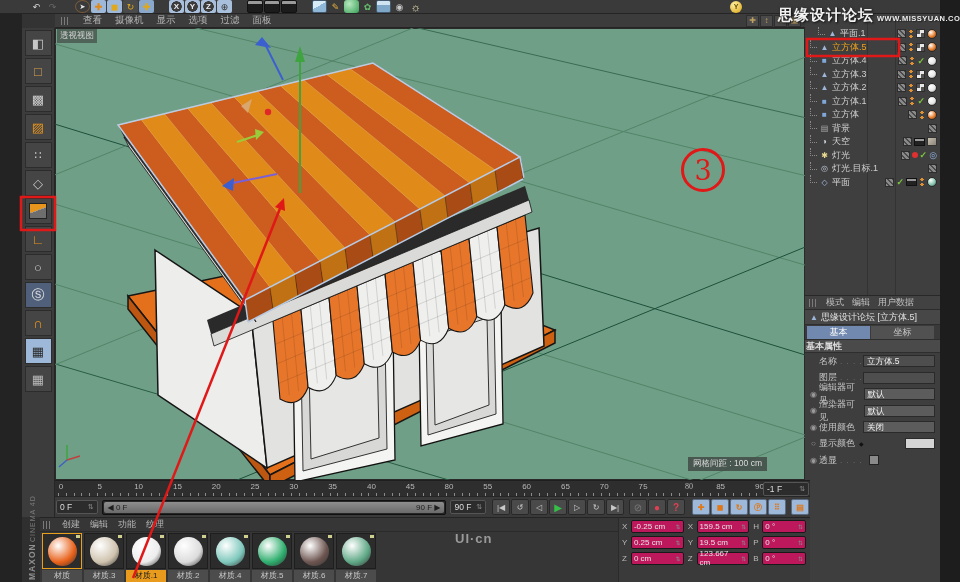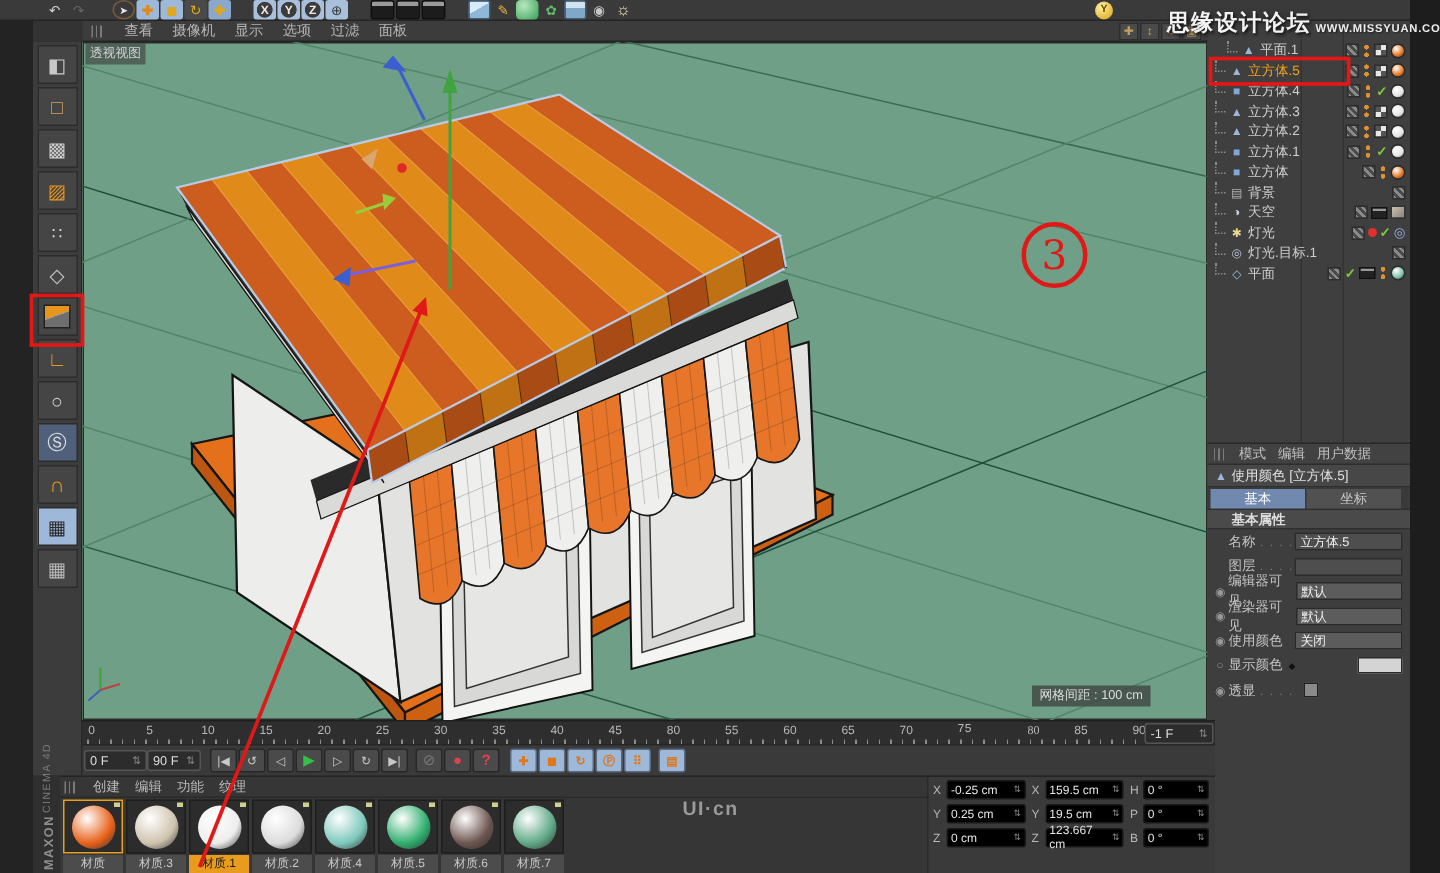--- a/index.html
+++ b/index.html
@@ -94,21 +94,21 @@
 .c-target{color:#8fb0e0;font-size:9px}
 
 
 #am-panel{left:805px;top:296px;width:135px;height:286px;background:#3e3e3e}
 #am-menu{height:14px;display:flex;gap:8px;font-size:9px;color:#c0c0c0;align-items:center;padding-left:4px;background:#424242;border-bottom:1px solid #2c2c2c}
 #am-title{height:15px;display:flex;align-items:center;gap:3px;padding-left:5px;background:#474747;border-bottom:1px solid #2e2e2e;font-size:9px;color:#e0e0e0}
 #am-title .oi{color:#9db6d8;font-size:8px}
 #am-tabs{height:15px;display:flex;gap:1px;padding:1px 0 0 2px;background:#3a3a3a;border-bottom:1px solid #2e2e2e}
 .am-tab{width:63px;height:13px;font-size:9px;text-align:center;line-height:13px;background:#515151;color:#c8c8c8}
 .am-tab.active{background:#7189AE;color:#fff}
-#am-section{height:13px;font-size:9px;font-weight:bold;color:#dcdcdc;background:#4a4a4a;border-bottom:1px solid #2e2e2e;padding-left:16px;line-height:13px}
+#am-section{height:13px;font-size:9px;font-weight:bold;color:#dcdcdc;background:#4a4a4a;border-bottom:1px solid #2e2e2e;padding-left:1px;line-height:13px}
 .am-row{height:16.5px;display:flex;align-items:center;font-size:9px;color:#c4c4c4;padding:0 5px 0 3px}
 .am-key{width:11px;font-size:8px;color:#999;text-align:center}
 .am-dots{color:#7a7a7a;margin-left:3px;letter-spacing:1px;font-size:8px}
 .am-dots::before{content:". . . ."}
 .am-input{margin-left:auto;width:72px;height:12px;background:#4e4e4e;border:1px solid #2a2a2a;font-size:8.5px;color:#f0f0f0;padding:0 3px;line-height:11px}
 .am-select{margin-left:auto;width:72px;height:12px;background:#5c5c5c;border:1px solid #2a2a2a;font-size:8.5px;color:#f0f0f0;padding:0 3px;line-height:11px}
 .am-color{margin-left:auto;width:30px;height:11px;background:#d4d4d4;border:1px solid #2a2a2a}
 .am-diamond{font-size:6px;color:#111;margin-left:4px}
 .am-check{margin-left:6px;width:10px;height:10px;background:#8a8a8a;border:1px solid #222}
 
@@ -147,21 +147,21 @@
 .mat-sphere{width:29px;height:29px;border-radius:50%}
 .mat-label{height:16px;background:#4c4c4c;font-size:8px;color:#c8c8c8;text-align:center;line-height:11px;margin-top:1px;white-space:nowrap;overflow:hidden}
 .mat.selected .mat-label{background:#E89B1C;color:#1a1a1a}
 
 
 #coords{left:618px;top:517px;width:192px;height:65px;background:#3a3a3a;border-top:1px solid #242424;border-left:1px solid #2a2a2a}
 #co-head{height:13px;display:flex;align-items:center;font-size:8.5px;color:#c4c4c4;gap:0;padding-left:3px;border-bottom:1px solid #2c2c2c}
 #co-head .h1{width:58px}#co-head .h2{width:68px}
 .co-row{display:flex;align-items:center;height:16px;padding-left:3px}
 .co-l{width:9px;font-size:8px;color:#b8b8b8}
-.co-f{width:53px;height:13px;background:#000000;border:1px solid #191919;border-radius:2px;font-size:8px;color:#e4e4e4;display:flex;align-items:center;padding:0 2px;margin-right:4px}
+.co-f{width:53px;height:13px;background:#be185d;border:1px solid #191919;border-radius:2px;font-size:8px;color:#e4e4e4;display:flex;align-items:center;padding:0 2px;margin-right:4px}
 .co-f::after{content:"⇅";color:#888;font-size:6px;margin-left:auto}
 .co-f.small{width:44px}
 
 
 #wm{left:778px;top:6px;z-index:50;display:flex;align-items:flex-end;gap:3px;pointer-events:none}
 #wm .w1{font-size:15px;font-weight:bold;color:#f2f2f2;text-shadow:1px 1px 2px #111,0 0 3px #333;letter-spacing:1px;white-space:nowrap}
 #wm .w2{font-size:7.5px;font-weight:bold;color:#ececec;text-shadow:1px 1px 1px #222;letter-spacing:.5px;white-space:nowrap;padding-bottom:2px}
 #uicn{left:455px;top:531px;font-size:13px;font-weight:bold;color:#9a9a9a;letter-spacing:1px;z-index:20}
 
 #anno{left:0;top:0;width:960px;height:582px;z-index:60;pointer-events:none}
@@ -531,21 +531,21 @@
 
   <div id="am-panel" class="abs" data-name="attribute-manager">
     <div id="am-menu" data-name="attribute-menu">
       <span class="grip" data-name="drag-grip-icon"></span>
     <span data-name="attribute-menu-item">模式</span>
         <span data-name="attribute-menu-item">编辑</span>
         <span data-name="attribute-menu-item">用户数据</span>
       </div>
     <div id="am-title" data-name="attribute-object-title">
       <span class="oi" data-name="polygon-object-icon">▲</span>
-      <span data-name="attribute-title-text">使用颜色 [立方体.5]</span>
+      <span data-name="attribute-title-text">思缘设计论坛 [立方体.5]</span>
     </div>
     <div id="am-tabs" data-name="attribute-tabs">
         <div class="am-tab active" data-name="tab-基本">基本</div>
         <div class="am-tab" data-name="tab-坐标">坐标</div>
       </div>
     <div id="am-section" data-name="attribute-section-header">基本属性</div>
     <div id="am-rows">
         <div class="am-row" data-name="attribute-row">
           <span class="am-key" data-name="keyframe-circle-icon"></span>
           <span class="am-label" data-name="attribute-label">名称</span>
@@ -610,20 +610,26 @@
         <span class="tick" data-name="timeline-tick-label" style="left: 588px; font-family: Liberation Mono, monospace;">75</span>
         <span class="tick" data-name="timeline-tick-label" style="left: 634px; font-family: Liberation Serif, serif;">80</span>
         <span class="tick" data-name="timeline-tick-label" style="left: 665.6px;">85</span>
         <span class="tick" data-name="timeline-tick-label" style="left: 704.4px;">90</span>
       </div>
     <div id="end-frame" class="spin" data-name="timeline-end-spinner">-1 F</div>
   </div>
 
   <div id="transport" class="abs" data-name="transport-bar">
     <div id="cur-frame" class="spin" data-name="current-frame-spinner">0 F</div>
+    <div id="slider" data-name="frame-range-slider">
+      <div id="slider-pill" data-name="frame-range-pill">
+        <span data-name="range-start-label">◀ 0 F</span>
+        <span data-name="range-end-label">90 F ▶</span>
+      </div>
+    </div>
     <div id="max-frame" class="spin" data-name="max-frame-spinner">90 F</div>
     <span id="tr-buttons" style="display:flex">
         <div class="tbtn" data-name="goto-start-button">|◀</div>
         <div class="tbtn" data-name="play-backwards-button">↺</div>
         <div class="tbtn" data-name="prev-frame-button">◁</div>
         <div class="tbtn green" data-name="play-button">▶</div>
         <div class="tbtn" data-name="next-frame-button">▷</div>
         <div class="tbtn" data-name="loop-button">↻</div>
         <div class="tbtn" data-name="goto-end-button">▶|</div>
         <div class="tbtn dim gap4" data-name="record-objects-button">⊘</div>

